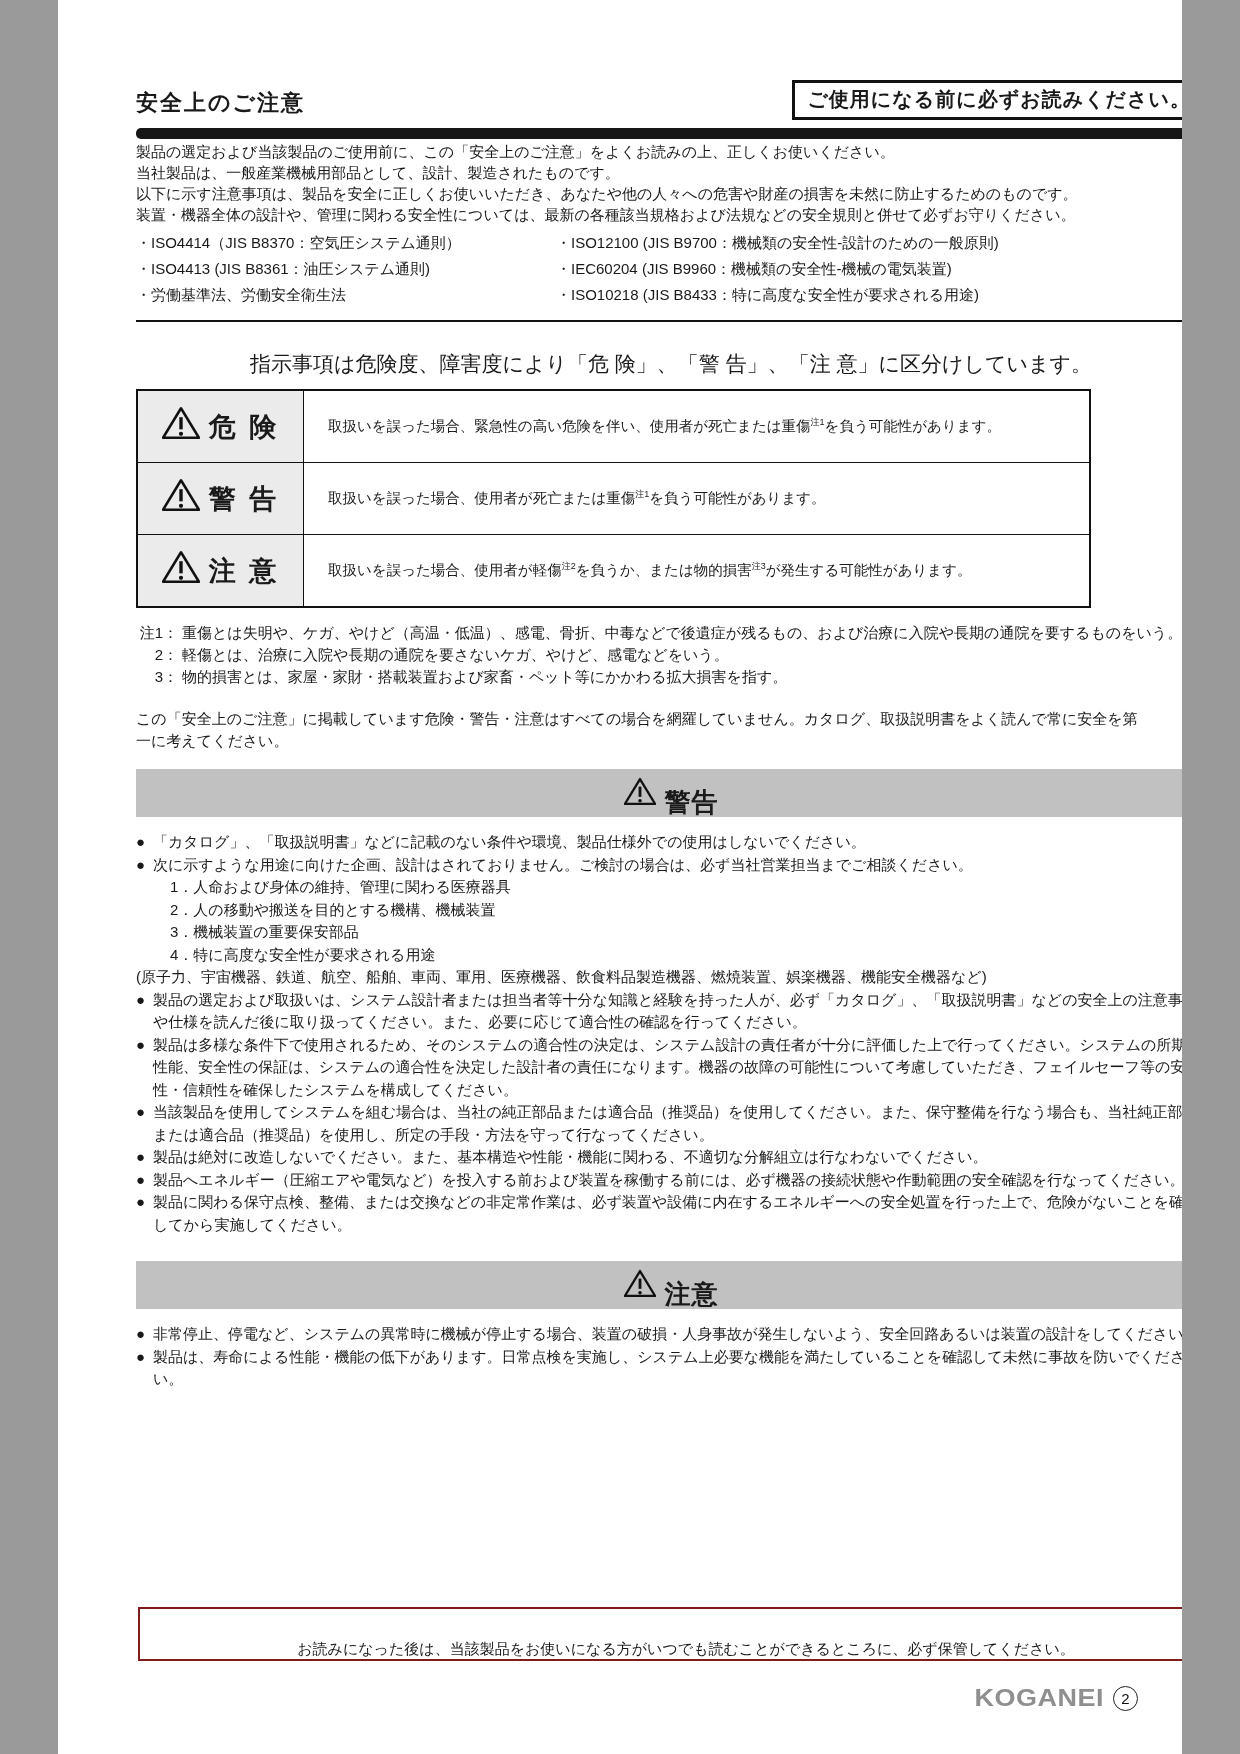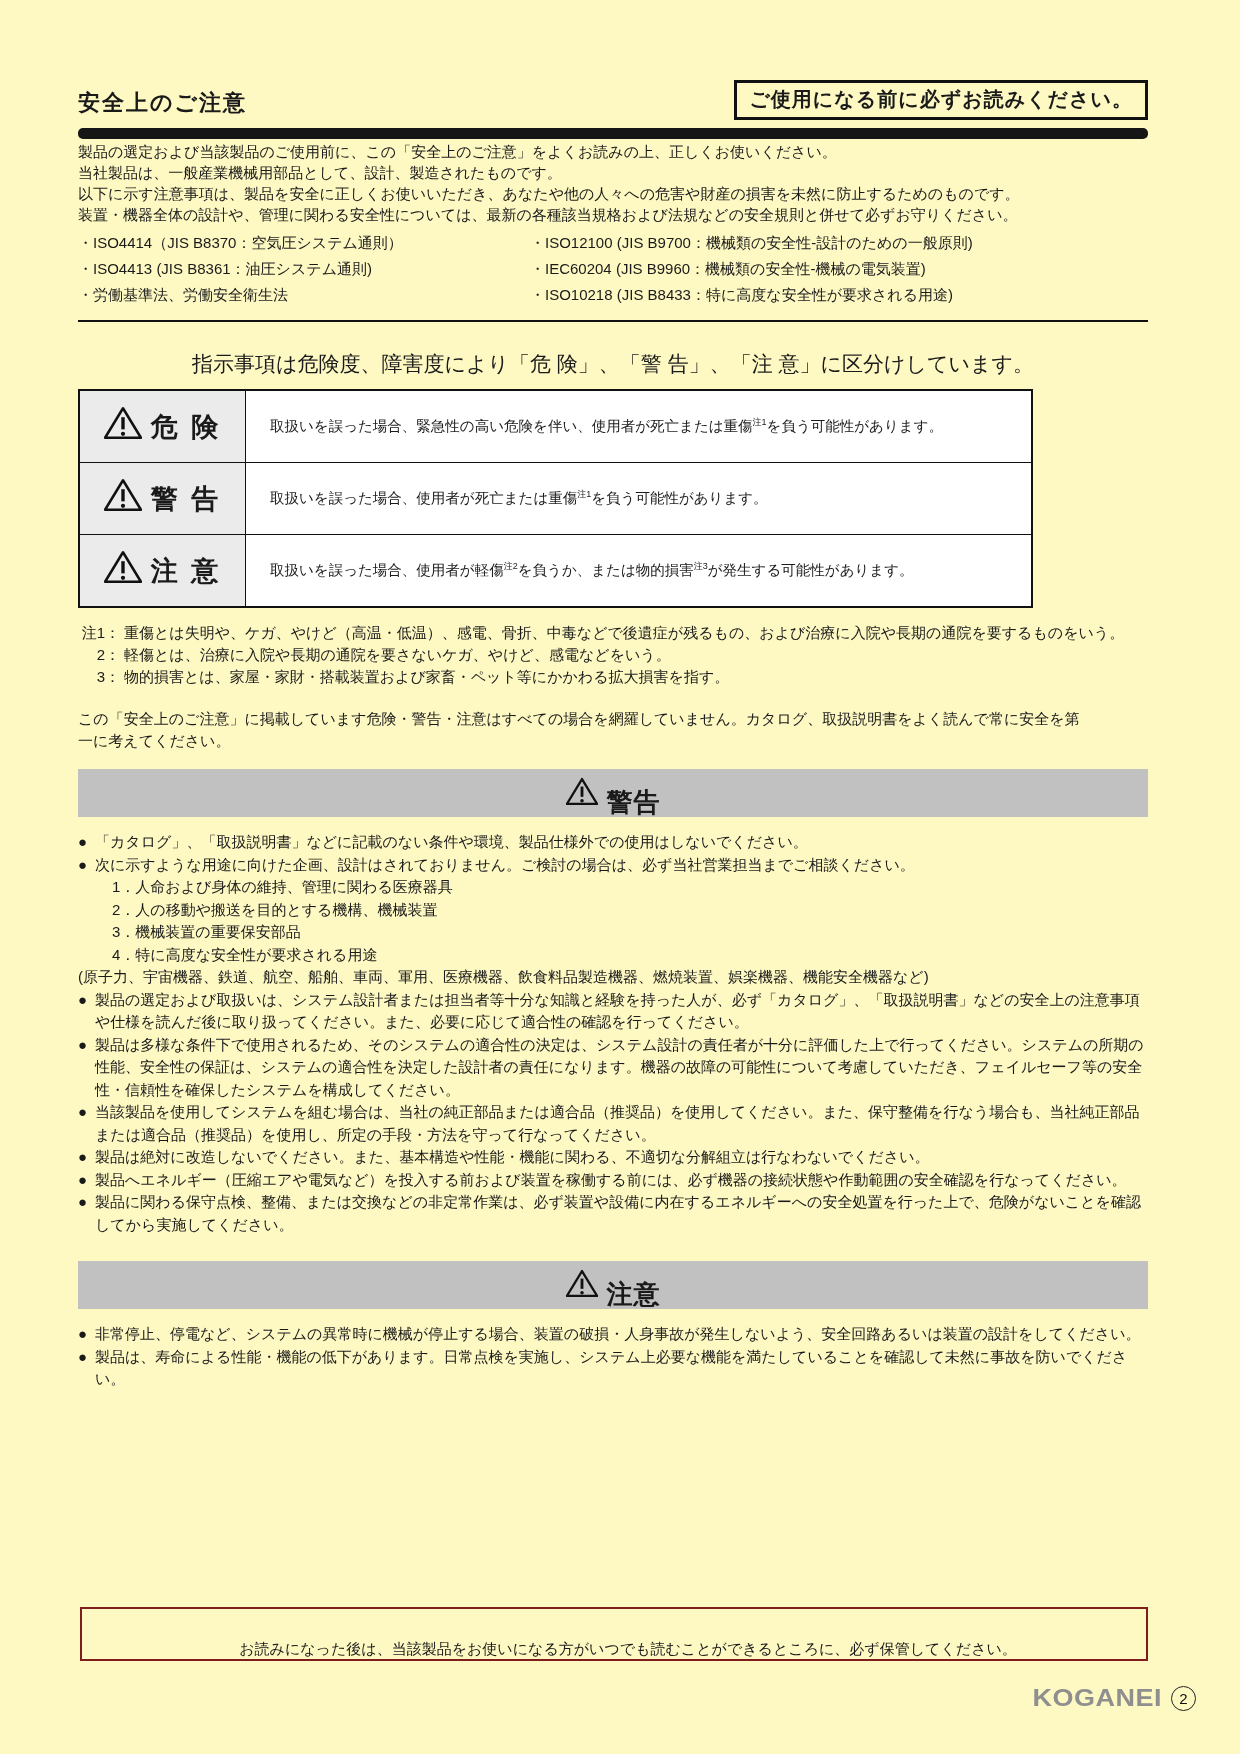--- a/index.html
+++ b/index.html
@@ -1,20 +1,20 @@
 <!DOCTYPE html>
 <html lang="ja"><head>
 <meta charset="utf-8">
 <style>
   html,body{margin:0;padding:0;background:#9a9a9a;}
   .page{
     position:relative;
-    width:1240px;height:1754px;
+    width:1124px;height:1754px;
     margin:0 auto;
-    background:#fef9c3;
+    background:#ffffff;
     font-family:"Liberation Sans","DejaVu Sans",sans-serif;
     color:#1a1a1a;
     overflow:hidden;
   }
   .content{position:absolute;top:80px;left:78px;width:1070px;}
 
   
   .hdr{display:flex;justify-content:space-between;align-items:flex-end;}
   .hdr-title{font-size:22px;font-weight:600;letter-spacing:2px;padding-bottom:2px;}
   .hdr-notice{
@@ -22,21 +22,21 @@
     font-size:20px;font-weight:700;letter-spacing:1px;
     padding:3px 12px 4px 12px;
     white-space:nowrap;
   }
   .bar{margin-top:8px;height:11px;background:#161616;border-radius:5px;}
 
   
   .intro{margin-top:2px;font-size:15px;line-height:21px;}
   .intro div{white-space:nowrap;}
 
-  .standards{margin-top:5px;display:flex;font-size:15px;line-height:26px;gap:32px;}
+  .standards{margin-top:5px;display:flex;font-size:15px;line-height:26px;}
   .standards .col-l{width:420px;flex:0 0 420px;}
   .standards div{white-space:nowrap;}
 
   .rule{margin-top:12px;border-top:2px solid #111;}
 
   .lead{margin-top:28px;font-size:21px;text-align:center;}
 
   
   .hz-table{margin-top:11px;width:955px;border:2px solid #111;border-collapse:collapse;}
   .hz-table td{border:1.5px solid #111;}

